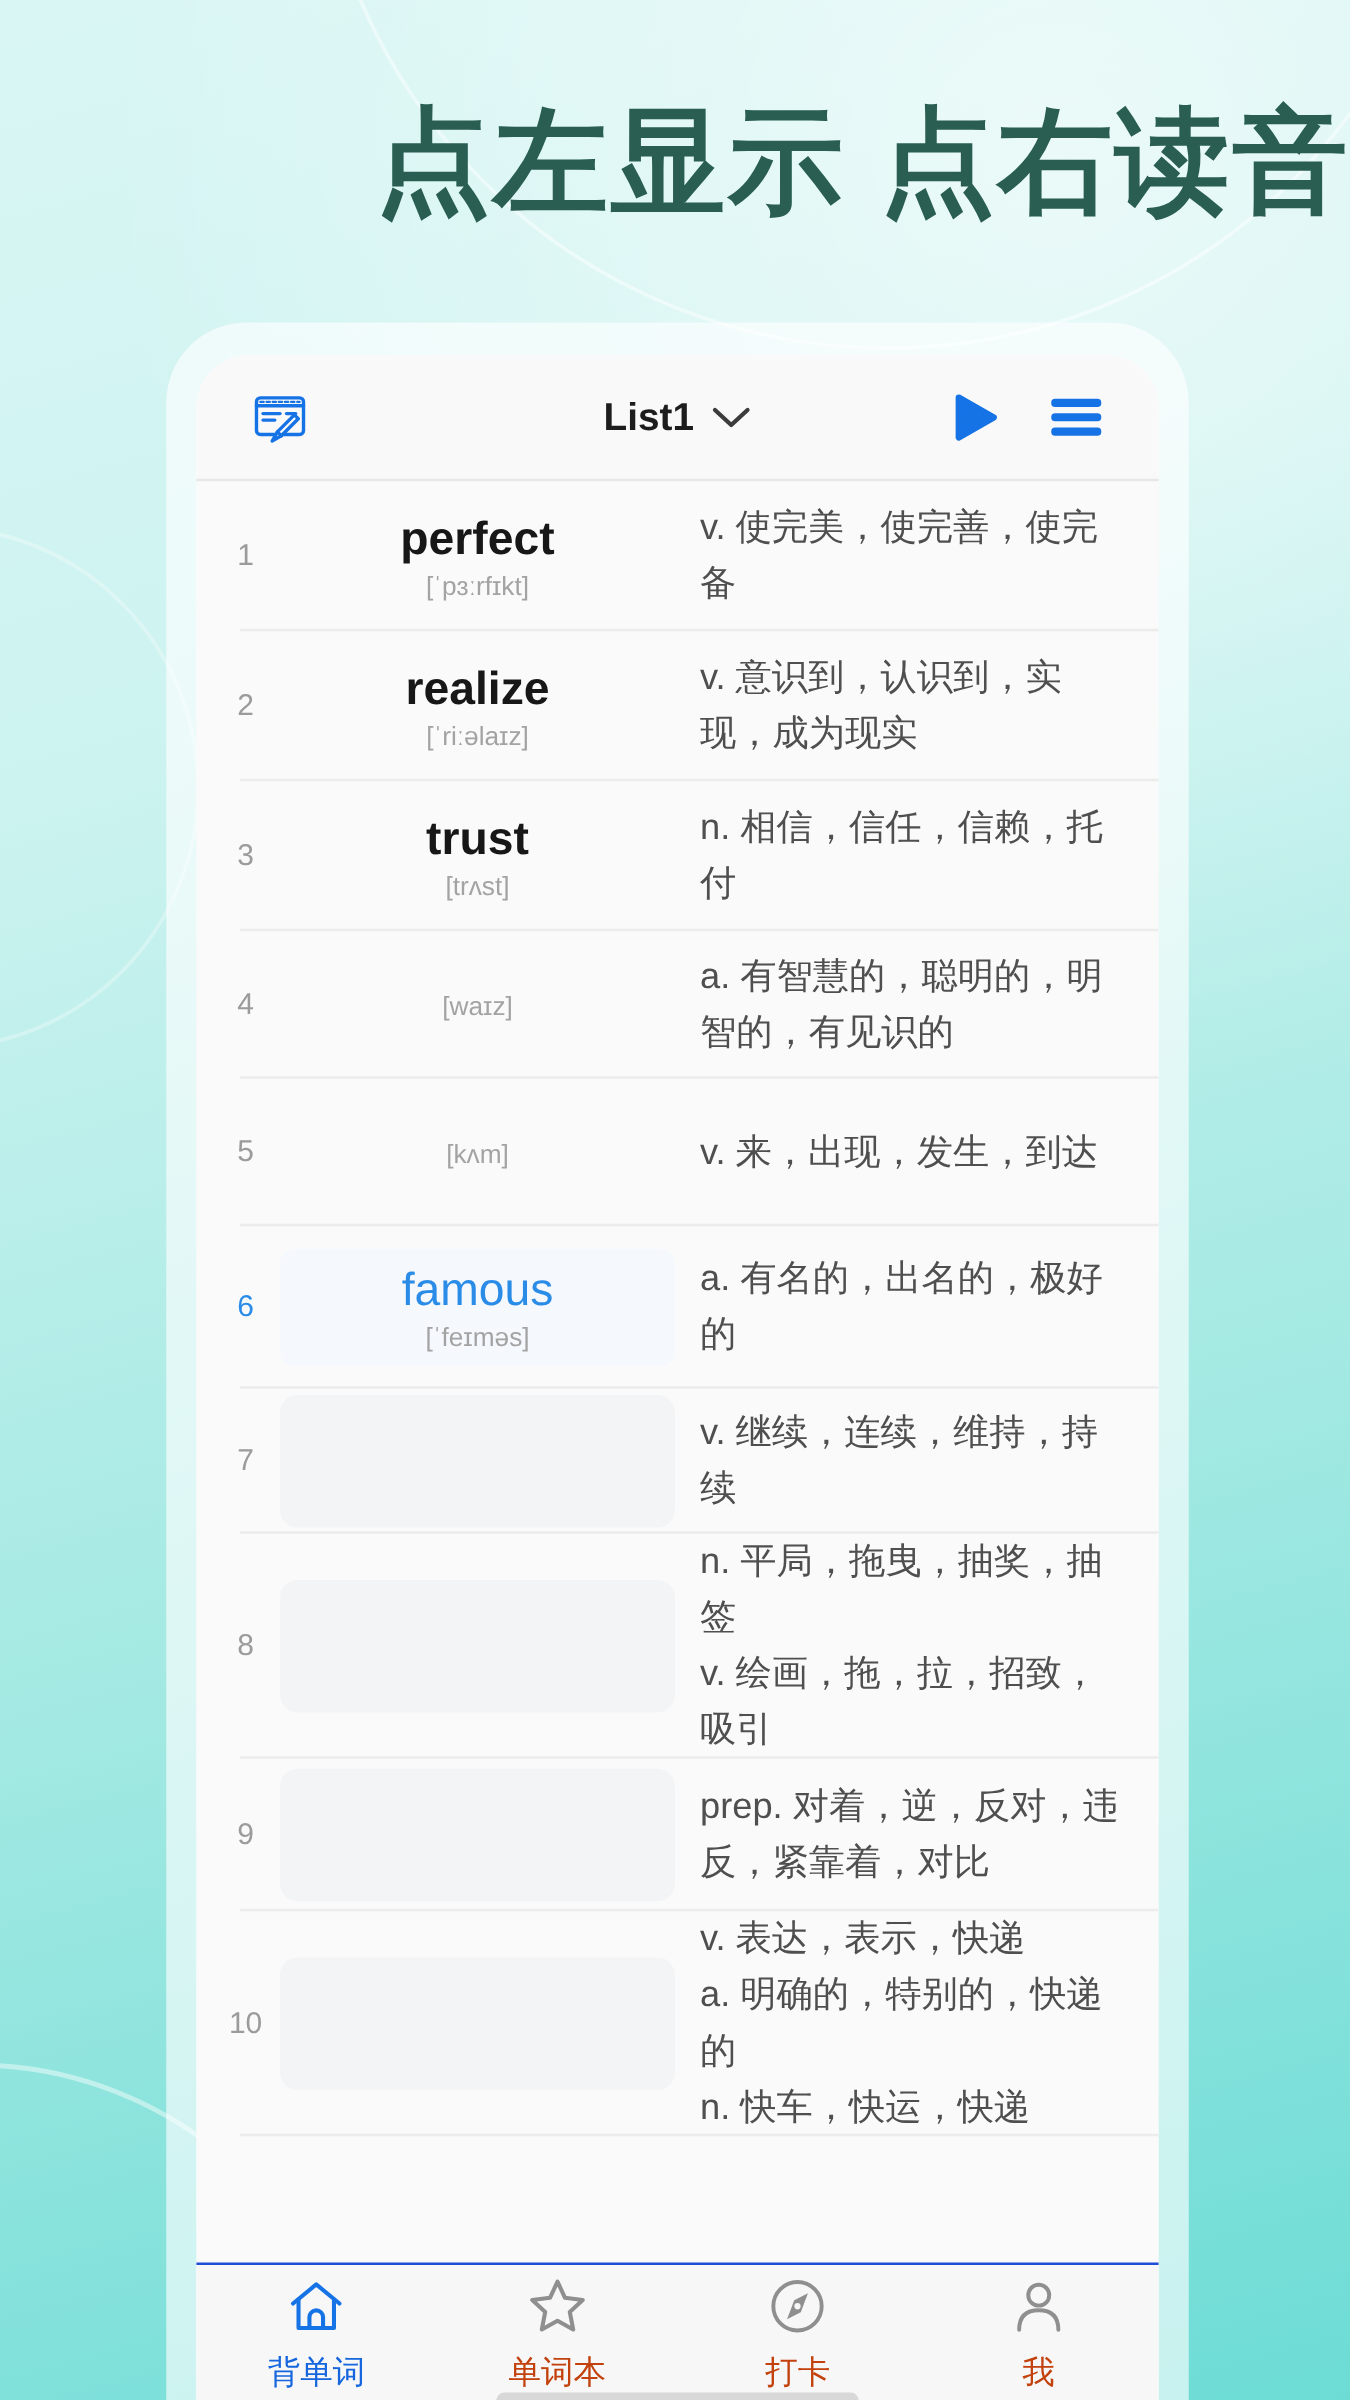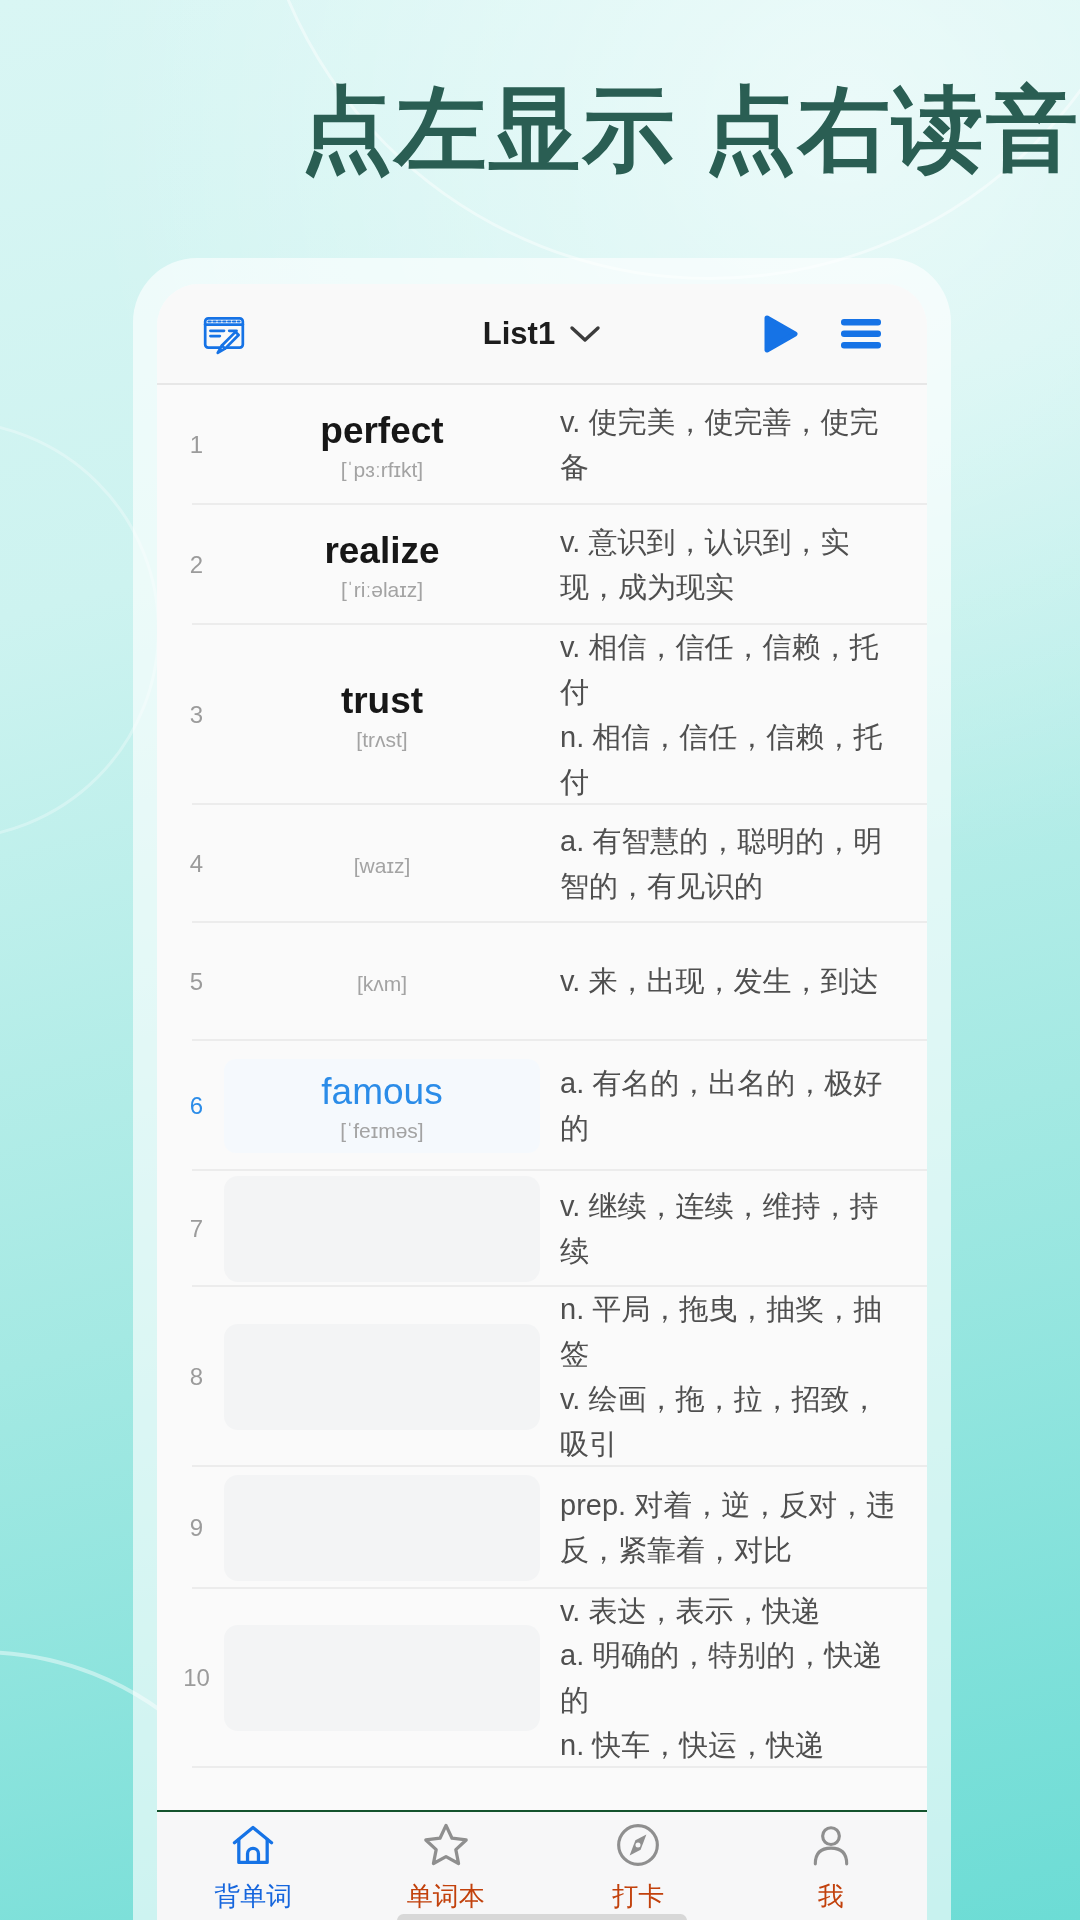--- a/index.html
+++ b/index.html
@@ -50,21 +50,21 @@
   .word-block { width:316px; flex:0 0 316px; text-align:center; }
   .word-block.revealed-hl { background:#f5f9fd; border-radius:12px; padding:10px 0; }
   .word-text { font-size:37px; font-weight:600; color:#171717; line-height:1.25; }
   .word-text.blue { color:#2b8ce8; font-weight:500; }
   .word-phonetic { font-size:21px; color:#a3a3a3; margin-top:4px; }
   .hidden-box { width:316px; height:106px; background:#f3f4f5; border-radius:14px; }
   .row-defs { flex:1; margin-left:20px; margin-right:22px; font-size:29px; color:#4f4f4f; line-height:1.55; }
 
   .tab-bar {
     position:absolute; left:0; bottom:0; width:100%; height:110px;
-    background:#f7f7f8; border-top:2px solid #14532d;
+    background:#f7f7f8; border-top:2px solid #1d4ed8;
     display:flex; z-index:4;
   }
   .tab-item { flex:1; display:flex; flex-direction:column; align-items:center; justify-content:center; gap:7px; cursor:pointer; padding-top:4px; }
   .tab-label { font-size:26px; color:#c2410c; }
   .tab-item.active .tab-label { color:#1666dd; }
   .home-indicator { position:absolute; left:50%; transform:translateX(-50%); bottom:-7px;
     width:290px; height:13px; border-radius:7px; background:#d8d8d8; z-index:5; }
 </style>
 </head>
 <body>
@@ -134,21 +134,20 @@
             <div>v. 意识到，认识到，实现，成为现实</div>
           </div>
         </div>
         <div class="word-row" style="min-height: 120px;">
           <div class="row-num">3</div>
           <div class="word-block">
             <div class="word-text">trust</div>
             <div class="word-phonetic">[trʌst]</div>
           </div>
           <div class="row-defs">
-            <div>v. 相信，信任，信赖，托付</div>
             <div>n. 相信，信任，信赖，托付</div>
           </div>
         </div>
         <div class="word-row" style="min-height: 118px;">
           <div class="row-num">4</div>
           <div class="word-block">
             <div class="word-phonetic">[waɪz]</div>
           </div>
           <div class="row-defs">
             <div>a. 有智慧的，聪明的，明智的，有见识的</div>

